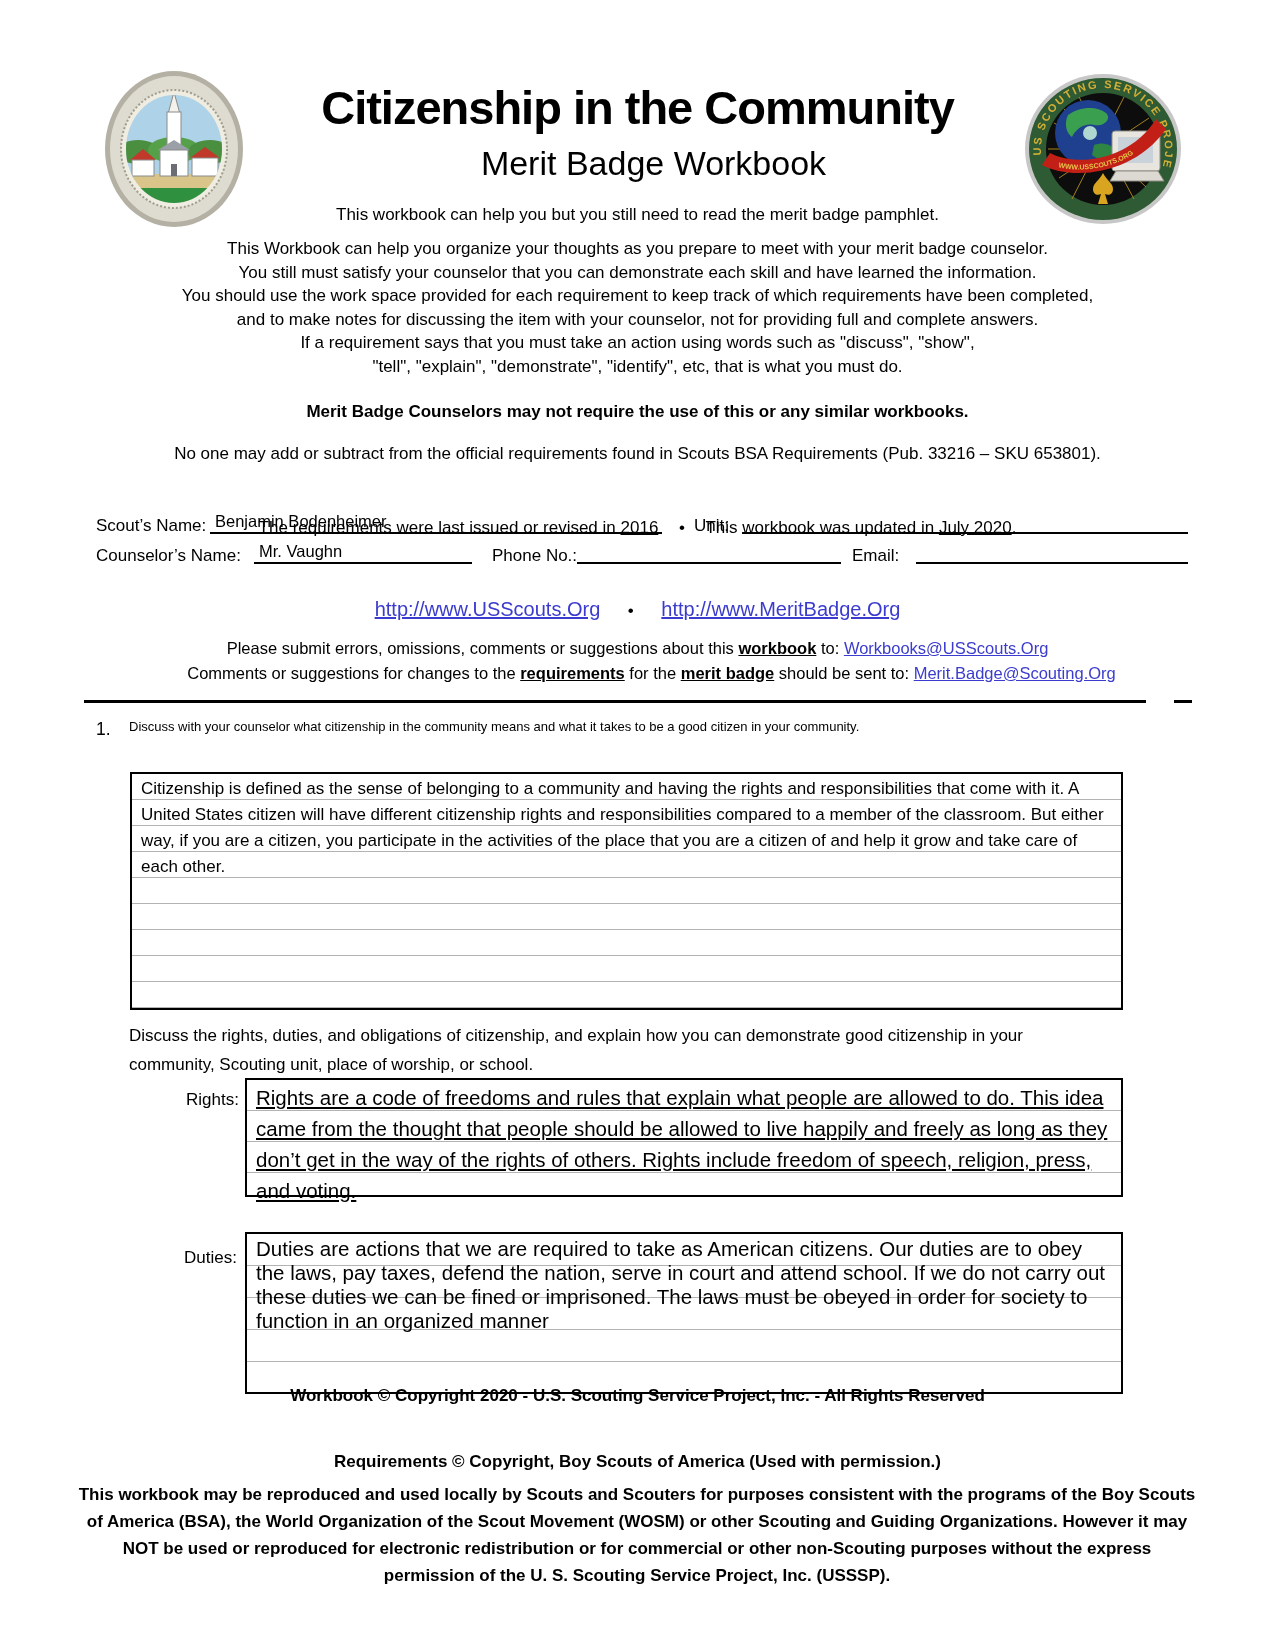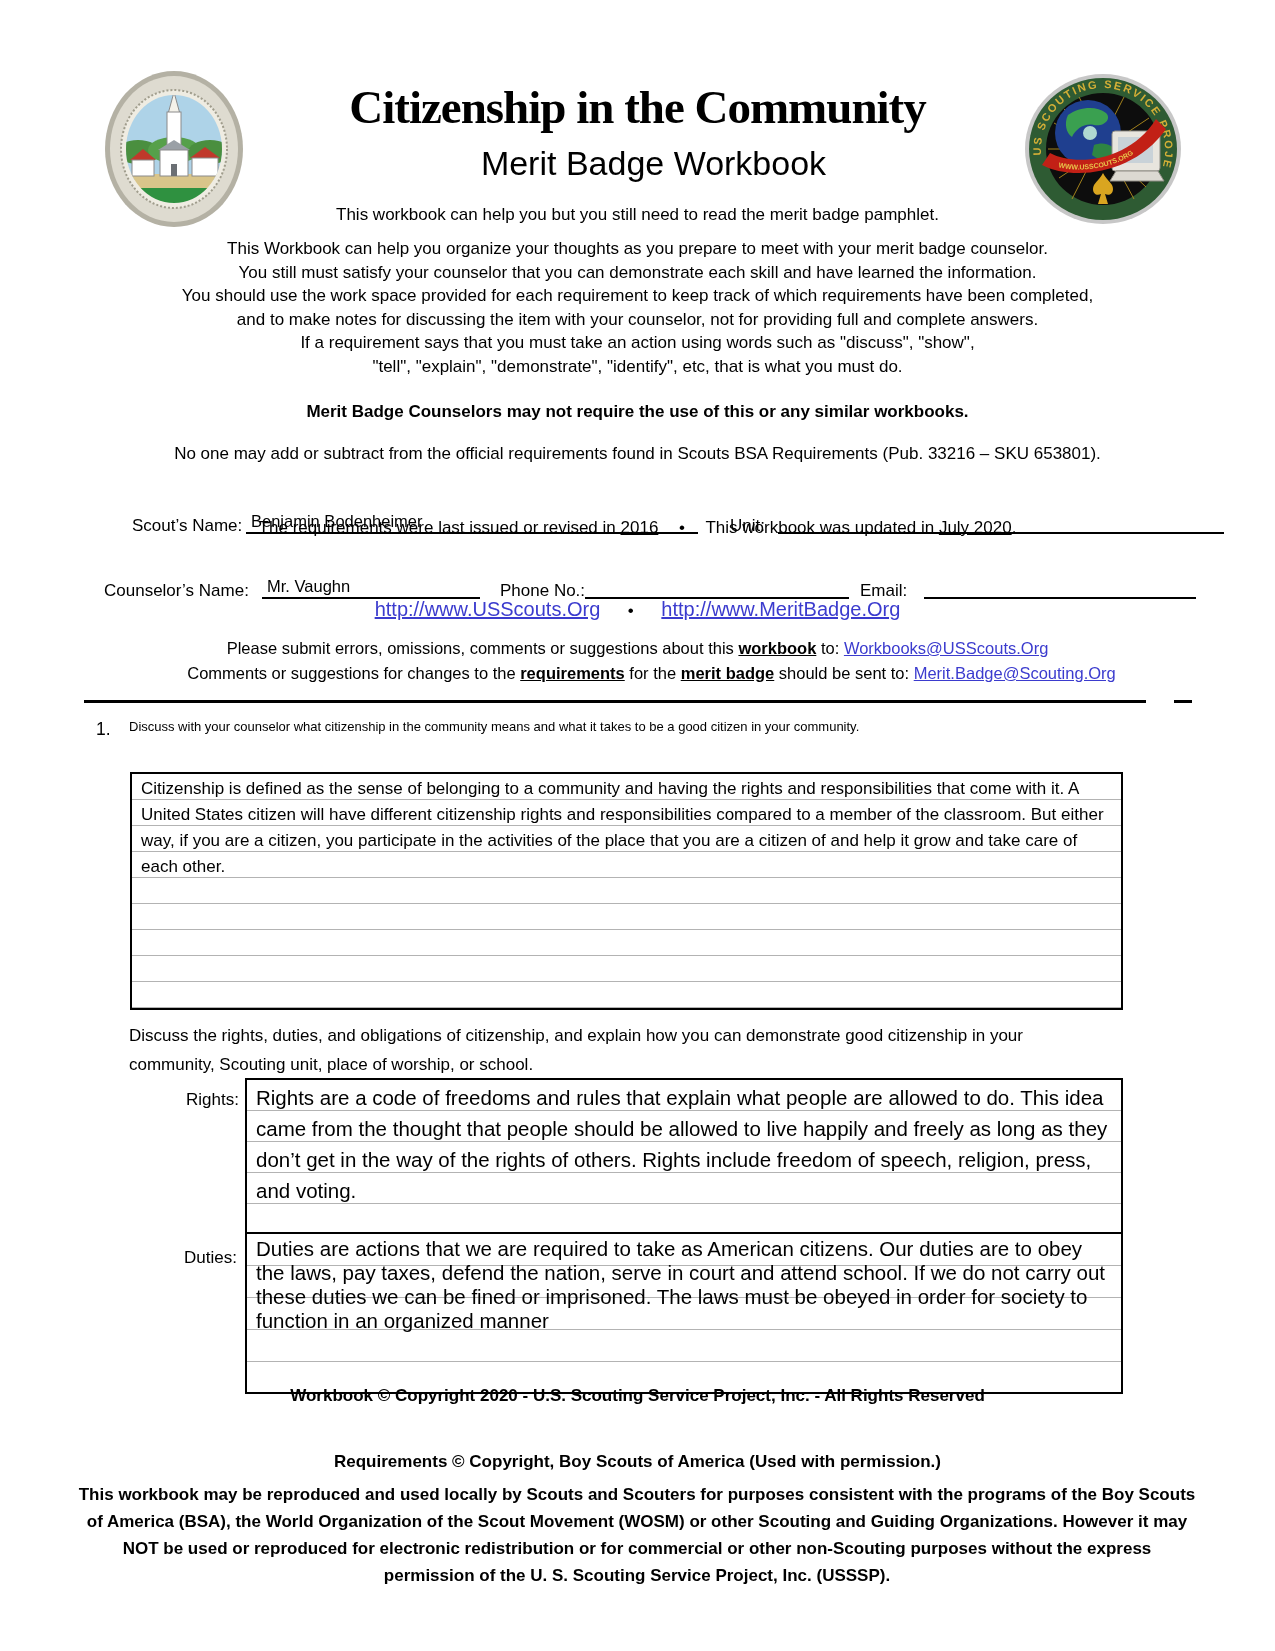--- a/index.html
+++ b/index.html
@@ -1,21 +1,21 @@
 <!DOCTYPE html>
 <html><head>
 <meta charset="utf-8">
 <style>
   html,body{margin:0;padding:0;background:#fff;}
   .page{position:relative;width:1275px;height:1651px;background:#fff;
         font-family:"Liberation Sans", sans-serif;color:#000;overflow:hidden;}
   .abs{position:absolute;}
   .ctr{left:0;right:0;text-align:center;}
   .nw{white-space:nowrap;}
-  .title{font-size:47px;font-weight:bold;letter-spacing:-1px;font-family:Liberation Serif, serif;}
+  .title{font-size:47px;font-weight:bold;letter-spacing:-1px;}
   .subtitle{font-size:34px;}
   .tagline{font-size:17px;}
   .intro-line{font-size:17px;line-height:23.5px;}
   .bold-note{font-size:17px;font-weight:bold;}
   .body-line{font-size:17px;}
   .u{ text-decoration:underline; }
   .bu{ font-weight:bold; text-decoration:underline; }
   a.lnk{color:#3b3bce;text-decoration:underline;cursor:pointer;}
   .links-row{font-size:20px;}
   .form-row{position:absolute;left:96px;width:1096px;height:26px;font-size:17px;}
@@ -119,28 +119,28 @@
   <div class="abs ctr body-line nw" style="top:444px;">No one may add or subtract from the official requirements found in Scouts BSA Requirements (Pub.  33216 – SKU 653801).</div>
 
   <div class="abs ctr body-line nw" style="top:486px;margin-top:32px;">
     <span>The requirements were last issued or revised in</span>
     <span class="u">2016</span>
     <span style="margin:0 16px;">•</span>
     <span>This workbook was updated in</span>
     <span class="u">July 2020</span><span>.</span>
   </div>
 
-  <div class="form-row" style="top:512px;margin-left:36px;">
+  <div class="form-row" style="top:512px;">
     <span class="flabel" style="left:0;">Scout’s Name:</span>
     <span class="fline" style="left:114px;width:452px;">Benjamin Bodenheimer</span>
     <span class="flabel" style="left:598px;">Unit:</span>
     <span class="fline" style="left:646px;width:446px;"></span>
   </div>
 
-  <div class="form-row" style="top:577px;margin-left:8px;">
+  <div class="form-row" style="top:542px;">
     <span class="flabel" style="left:0;">Counselor’s Name:</span>
     <span class="fline" style="left:158px;width:218px;">Mr. Vaughn</span>
     <span class="flabel" style="left:396px;">Phone No.:</span>
     <span class="fline" style="left:481px;width:264px;"></span>
     <span class="flabel" style="left:756px;">Email:</span>
     <span class="fline" style="left:820px;width:272px;"></span>
   </div>
 
   <div class="abs ctr links-row nw" style="top:598px;">
     <a class="lnk">http://www.USScouts.Org</a>
@@ -169,21 +169,21 @@
   <div class="abs req-num" style="left:96px;top:719px;">1.</div>
   <div class="abs req-text" style="left:129px;top:716px;width:948px;">Discuss with your counselor what citizenship in the community means and what it takes to be a good citizen in your community.</div>
 
   <div class="ansbox" style="left:130px;top:772px;width:993px;height:238px;">
     <div class="ans1">Citizenship is defined as the sense of belonging to a community and having the rights and responsibilities that come with it. A United States citizen will have different citizenship rights and responsibilities compared to a member of the classroom. But either way, if you are a citizen, you participate in the activities of the place that you are a citizen of and help it grow and take care of each other.</div>
   </div>
 
   <div class="abs req-text" style="left:129px;top:1021px;width:908px;line-height:29px;font-size:17px;">Discuss the rights, duties, and obligations of citizenship, and explain how you can demonstrate good citizenship in your community, Scouting unit, place of worship, or school.</div>
 
   <div class="abs side-label" style="left:138px;top:1090px;">Rights:</div>
-  <div class="ansbox big" style="left:245px;top:1078px;width:878px;height:156px;">
+  <div class="ansbox big" style="left:245px;top:1078px;width:878px;height:119px;text-decoration:underline;">
     <div class="ans2">Rights are a code of freedoms and rules that explain what people are allowed to do. This idea came from the thought that people should be allowed to live happily and freely as long as they don’t get in the way of the rights of others. Rights include freedom of speech, religion, press, and voting.</div>
   </div>
 
   <div class="abs side-label" style="left:136px;top:1248px;">Duties:</div>
   <div class="ansbox big2" style="left:245px;top:1232px;width:878px;height:162px;">
     <div class="ans3">Duties are actions that we are required to take as American citizens. Our duties are to obey the laws, pay taxes, defend the nation, serve in court and attend school. If we do not carry out these duties we can be fined or imprisoned. The laws must be obeyed in order for society to function in an organized manner</div>
   </div>
 
   <div class="abs ctr foot-bold nw" style="top:1386px;">Workbook © Copyright 2020 - U.S. Scouting Service Project, Inc. - All Rights Reserved</div>
   <div class="abs ctr foot-bold nw" style="top:1452px;">Requirements © Copyright, Boy Scouts of America (Used with permission.)</div>

